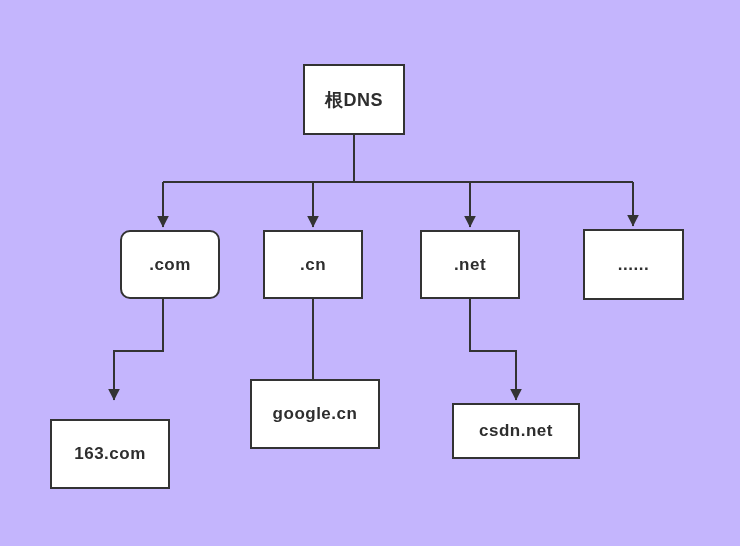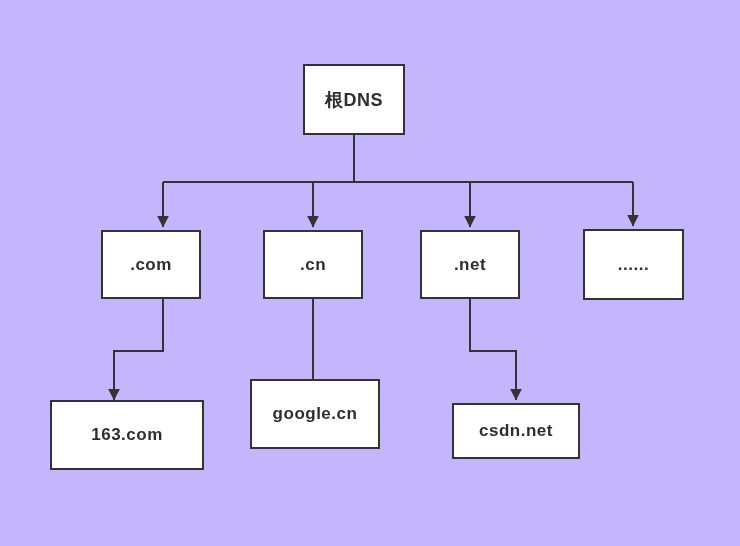--- a/index.html
+++ b/index.html
@@ -32,25 +32,25 @@
     background: #ffffff;
     display: flex;
     align-items: center;
     justify-content: center;
     font-weight: bold;
     font-size: 17px;
     color: #2e2e2e;
     letter-spacing: 0.5px;
   }
   .node-root    { left: 303px; top:  64px; width: 102px; height: 71px; font-size: 18px; }
-  .node-com     { left: 101px; top: 230px; width: 100px; height: 69px; }
+  .node-com     { left: 120px; top: 230px; width: 100px; height: 69px; border-radius: 10px; }
   .node-cn      { left: 263px; top: 230px; width: 100px; height: 69px; }
   .node-net     { left: 420px; top: 230px; width: 100px; height: 69px; }
   .node-more    { left: 583px; top: 229px; width: 101px; height: 71px; }
-  .node-site163 { left:  50px; top: 400px; width: 154px; height: 70px; }
+  .node-site163 { left:  50px; top: 419px; width: 120px; height: 70px; }
   .node-google  { left: 250px; top: 379px; width: 130px; height: 70px; }
   .node-csdn    { left: 452px; top: 403px; width: 128px; height: 56px; }
 </style>
 </head>
 <body>
 
 <div class="canvas">
 
   <svg class="edges" width="740" height="546" viewBox="0 0 740 546">
     <defs>

